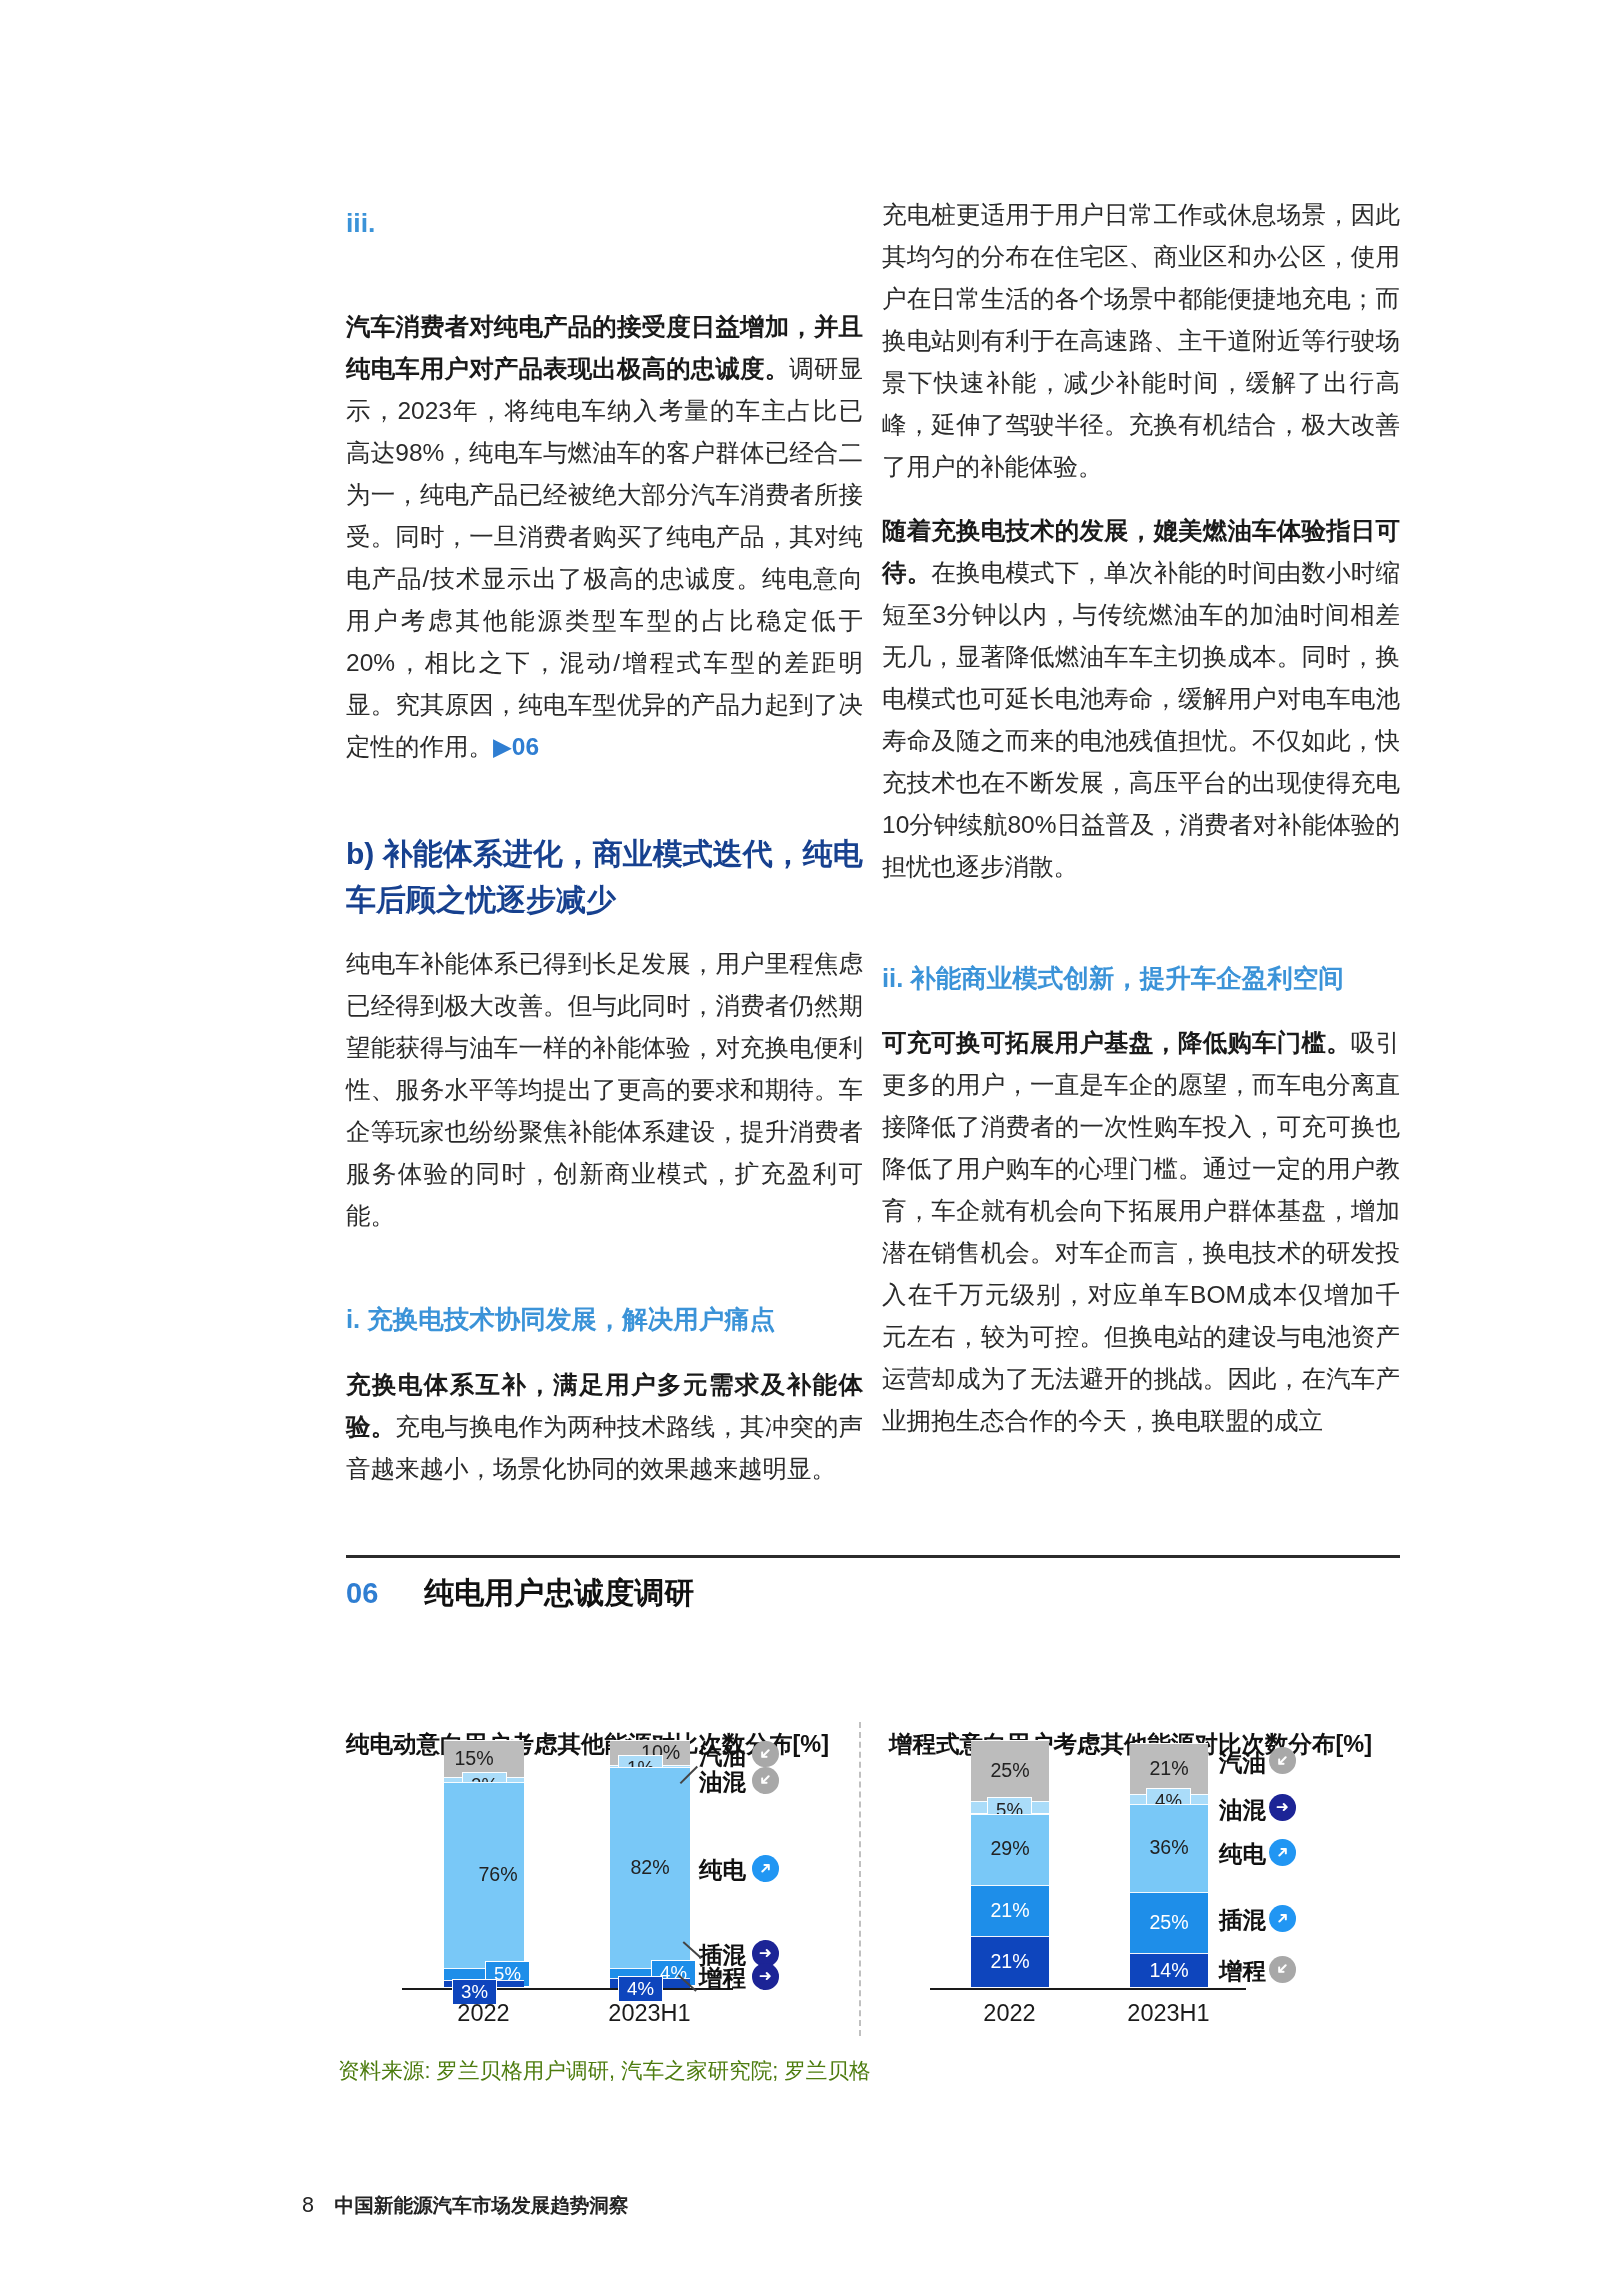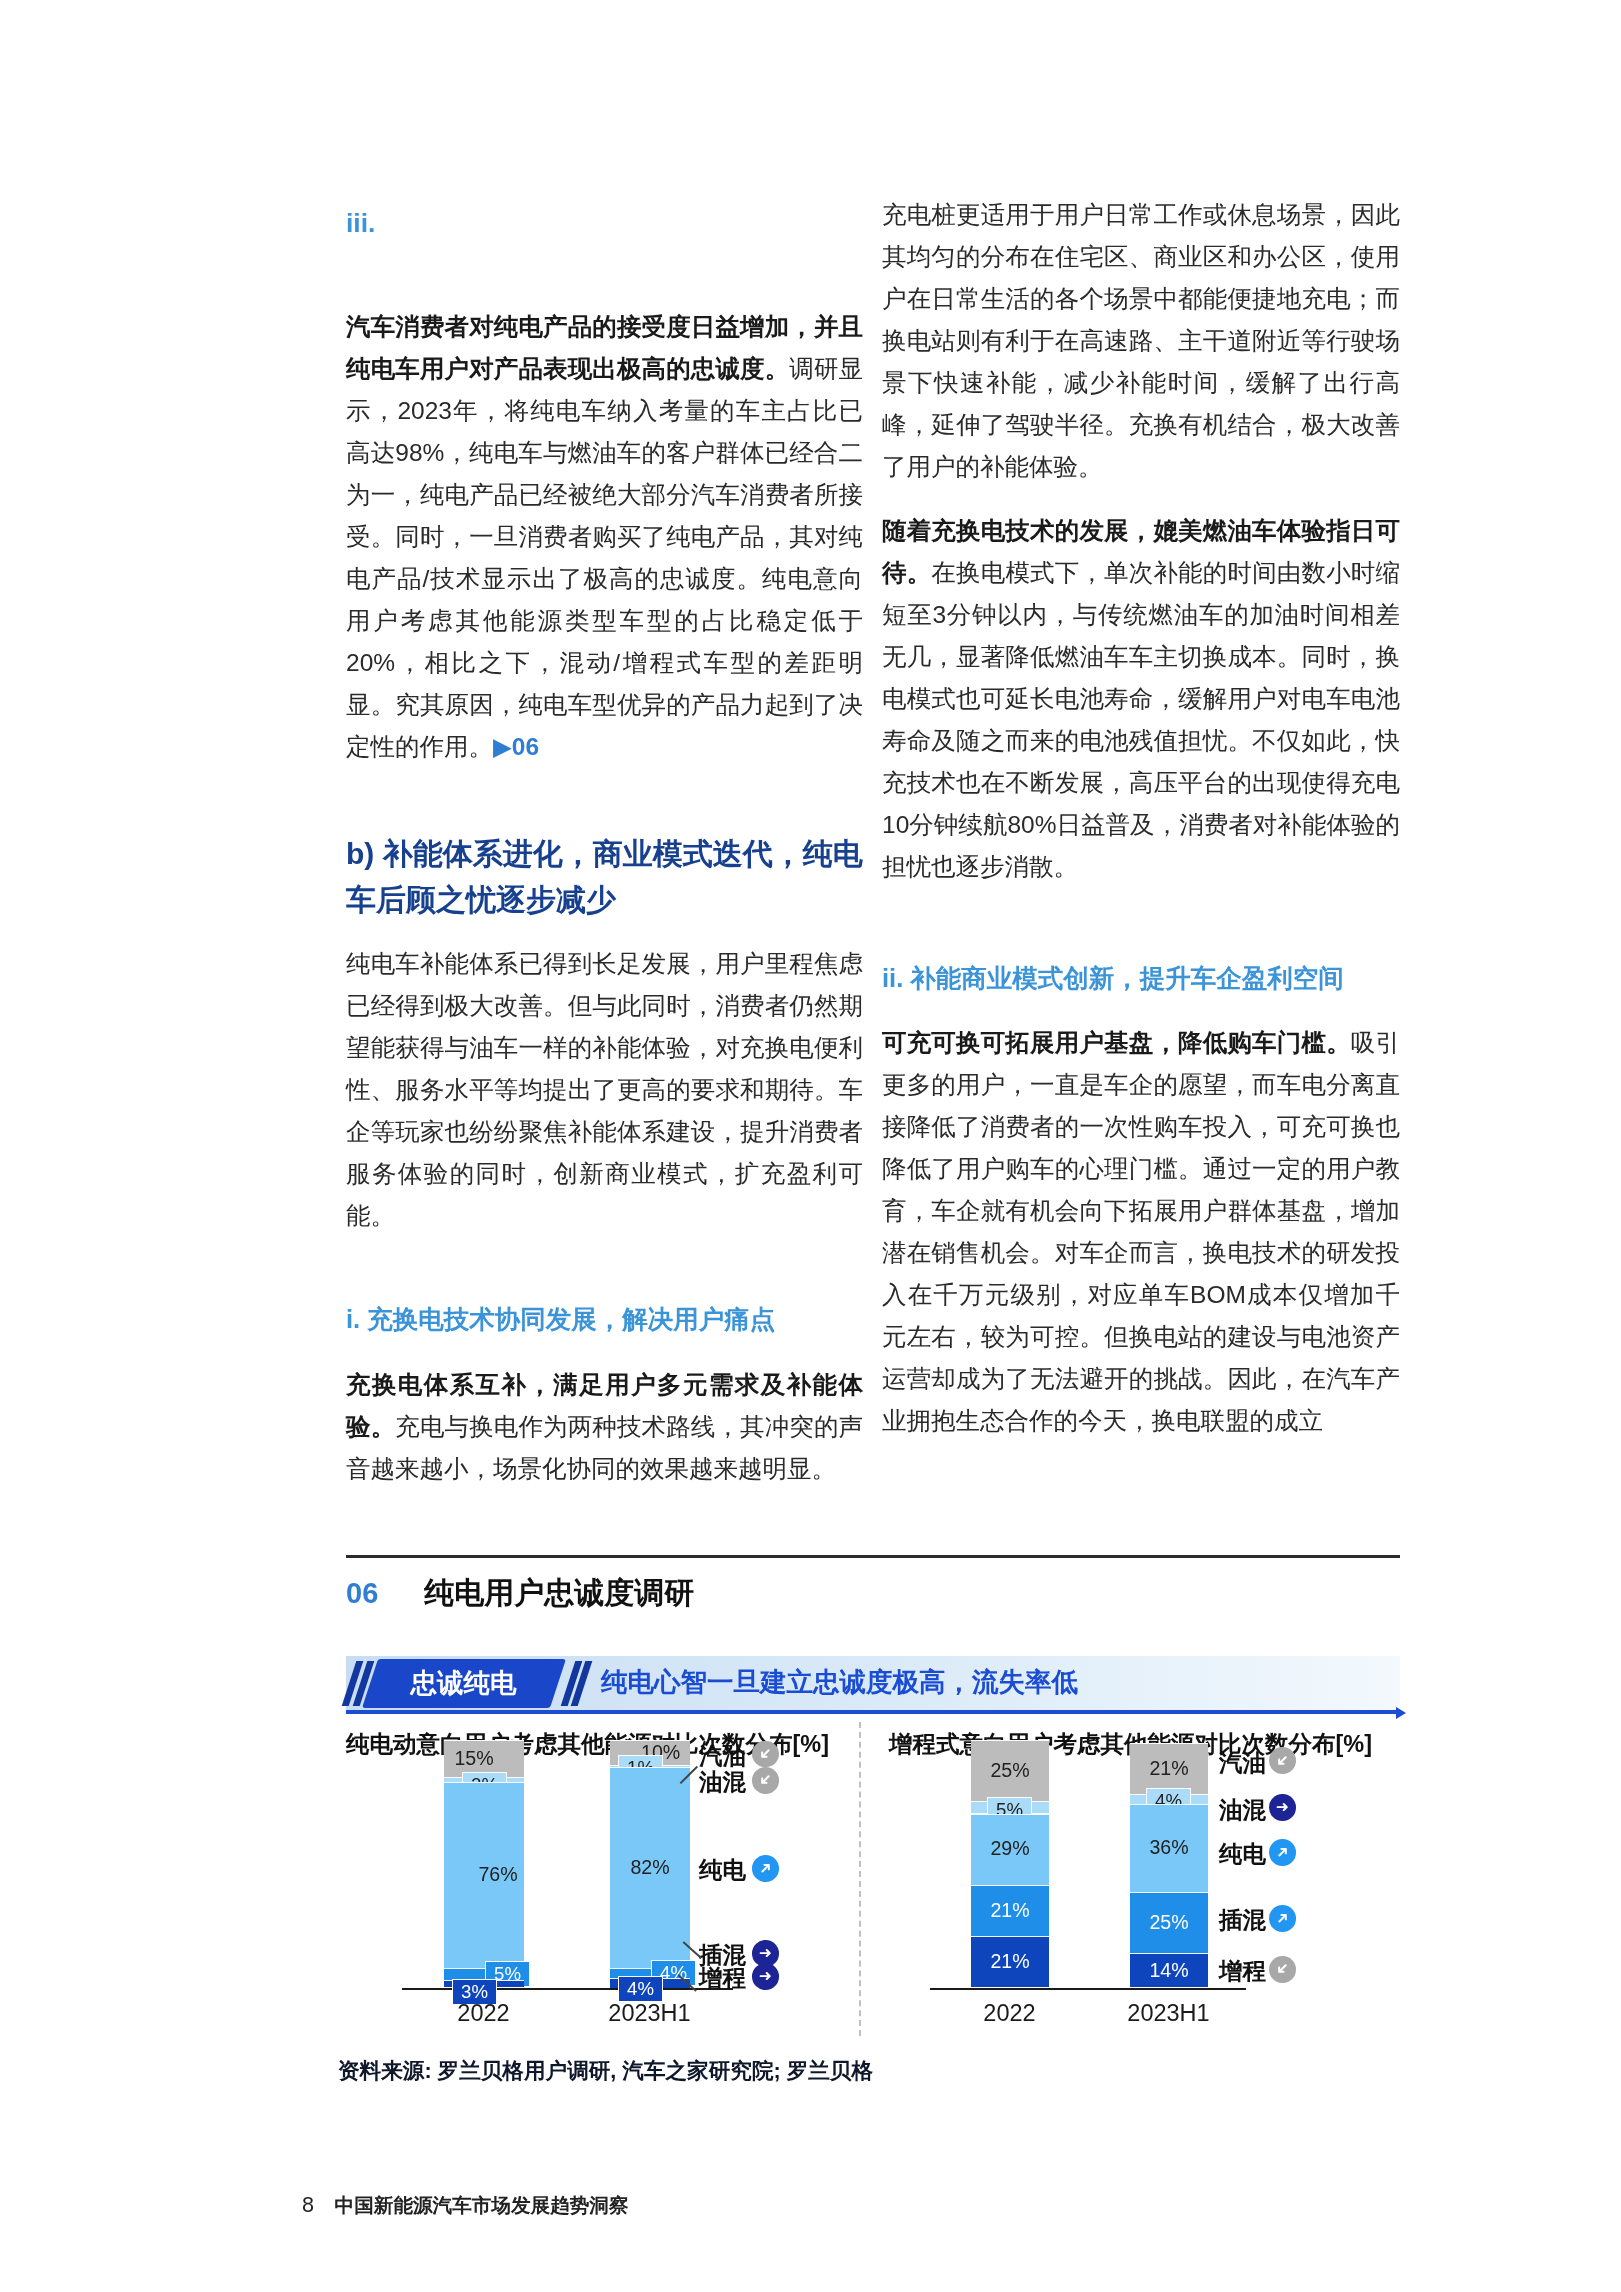--- a/index.html
+++ b/index.html
@@ -44,21 +44,21 @@
   .seg-box { position:absolute; width:45px; height:25.5px; border:1px solid #fff; font-size:18.6px;
              display:flex; align-items:center; justify-content:center; }
   .cat-label { position:absolute; width:127px; text-align:center; font-size:23.5px; color:#1a1a1a; }
   .legend-text { position:absolute; font-size:23.5px; font-weight:bold; color:#111; }
   .legend-icon { position:absolute; width:26.5px; height:26.5px; border-radius:50%; display:flex;
                  align-items:center; justify-content:center; color:#fff; }
   .legend-icon span { font-size:15.7px; font-weight:bold; line-height:1; }
   .connector { position:absolute; width:2px; background:#444; }
   .divider { position:absolute; left:859px; top:1722px; height:314px; border-left:2px dashed #c0c0c0; }
 
-  .source { position:absolute; left:338px; top:2056px; font-size:21.6px; color:#0f172a;font-weight:bold; }
+  .source { position:absolute; left:338px; top:2056px; font-size:21.6px; color:#4d7c0f; }
   .footer { position:absolute; left:302px; top:2192px; display:flex; align-items:baseline; }
   .footer .num { font-size:21.6px; color:#222; margin-right:20.6px; }
   .footer .ttl { font-size:19.6px; font-weight:bold; color:#222; }
 </style>
 </head>
 <body>
 
 <div class="page">
 
   <div class="block h-iii" style="left:346px; top:199px; width:517px;">
@@ -74,31 +74,20 @@
   <div class="block para" style="left:882px; top:510px; width:518px;"><span class="b">随着充换电技术的发展，媲美燃油车体验指日可待。</span><span>在换电模式下，单次补能的时间由数小时缩短至3分钟以内，与传统燃油车的加油时间相差无几，显著降低燃油车车主切换成本。同时，换电模式也可延长电池寿命，缓解用户对电车电池寿命及随之而来的电池残值担忧。不仅如此，快充技术也在不断发展，高压平台的出现使得充电10分钟续航80%日益普及，消费者对补能体验的担忧也逐步消散。</span></div>
   <div class="block para" style="left:882px; top:1022px; width:518px;"><span class="b">可充可换可拓展用户基盘，降低购车门槛。</span><span>吸引更多的用户，一直是车企的愿望，而车电分离直接降低了消费者的一次性购车投入，可充可换也降低了用户购车的心理门槛。通过一定的用户教育，车企就有机会向下拓展用户群体基盘，增加潜在销售机会。对车企而言，换电技术的研发投入在千万元级别，对应单车BOM成本仅增加千元左右，较为可控。但换电站的建设与电池资产运营却成为了无法避开的挑战。因此，在汽车产业拥抱生态合作的今天，换电联盟的成立</span></div>
   <div class="block h-sub" style="left:882px; top:959px; width:518px;">ii. 补能商业模式创新，提升车企盈利空间</div>
 
   <div class="fig-rule"></div>
   <div class="fig-head">
     <span class="fig-num">06</span>
     <span class="fig-title">纯电用户忠诚度调研</span>
   </div>
 
-  <div class="banner">
-    <div class="stripe" style="left:2.9px;"></div>
-    <div class="stripe" style="left:13.7px;"></div>
-    <div class="badge"></div>
-    <div class="badge-label">忠诚纯电</div>
-    <div class="stripe" style="left:222px;"></div>
-    <div class="stripe" style="left:232px;"></div>
-    <div class="banner-text">纯电心智一旦建立忠诚度极高，流失率低</div>
-    <div class="banner-line"></div>
-    <div class="banner-tip"></div>
-  </div>
 
   <div class="chart" id="chart1" style="left:346px; width:514px;">
     <div class="chart-title" style="left:0;">纯电动意向用户考虑其他能源对比次数分布[%]</div>
   <div class="x-axis" style="left: 56px; top: 268px; width: 331px;"></div>
       <div class="seg" style="left: 98px; top: 20px; width: 80px; height: 37px; background: rgb(188, 188, 188);"></div>
       <div class="seg-label" style="left: 98px; top: 27px; width: 60px; color: rgb(34, 34, 34);">15%</div>
       <div class="seg" style="left: 98px; top: 57px; width: 80px; height: 4.9px; background: rgb(170, 220, 249);"></div>
       <div class="seg-box" style="left: 116px; top: 52px; background: rgb(170, 220, 249); color: rgb(34, 34, 34);">2%</div>
       <div class="seg" style="left: 98px; top: 62px; width: 80px; height: 186px; background: rgb(121, 200, 247);"></div>
       <div class="seg-label" style="left: 98px; top: 143px; width: 80px; color: rgb(34, 34, 34); padding-left: 28px;">76%</div>

